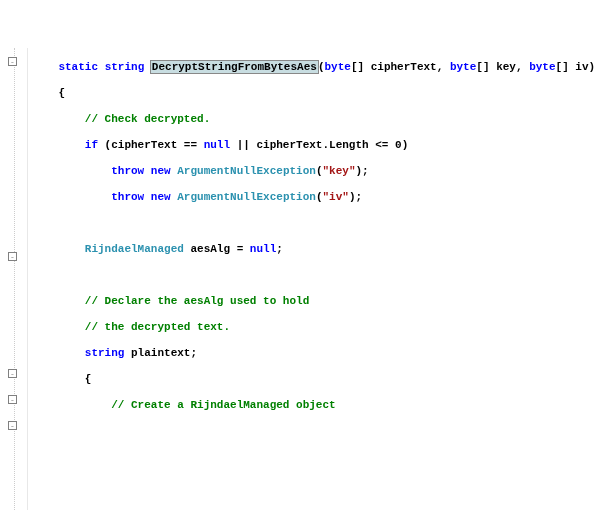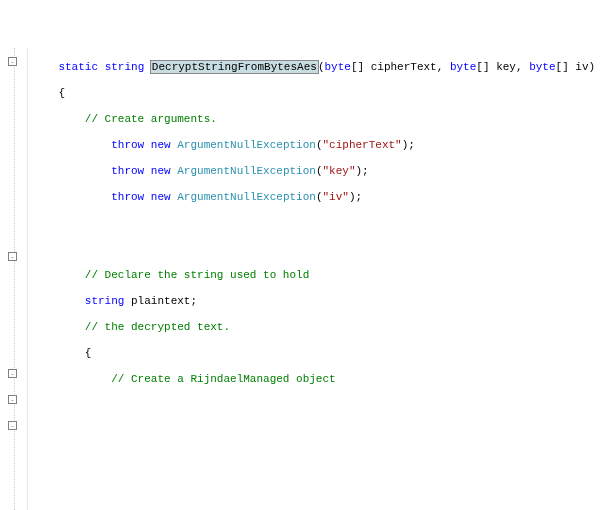--- a/index.html
+++ b/index.html
@@ -42,21 +42,21 @@
     line-height: 7px;
     text-align: center;
     color: #808080;
     cursor: pointer;
   }
   .code {
     padding-left: 4px;
     line-height: 13px;
     position: relative;
   }
-  .line { height: 13px; }
+  .line { height: 13px; font-weight: bold; }
   .kw { color: #0000ff; }
   .type { color: #2b91af; }
   .str { color: #a31515; }
   .cm { color: #008000; }
   .hl { background: #c8dde1; border: 1px solid #888; padding: 0 1px; margin: 0 -1px;}
 </style>
 </head>
 <body>
 
 
@@ -66,29 +66,30 @@
     <div class="fold-col"></div>
     <div class="fold-marker" style="top:9px">-</div>
     <div class="fold-marker" style="top:204px">-</div>
     <div class="fold-marker" style="top:321px">-</div>
     <div class="fold-marker" style="top:347px">-</div>
     <div class="fold-marker" style="top:373px">-</div>
   </div>
   <div class="code">
 <div class="line">    <span class="kw">static</span> <span class="kw">string</span> <span class="hl">DecryptStringFromBytesAes</span>(<span class="kw">byte</span><span>[] cipherText, </span><span class="kw">byte</span><span>[] key, </span><span class="kw">byte</span><span>[] iv)</span></div>
 <div class="line">    <span>{</span></div>
-<div class="line">        <span class="cm">// Create arguments.</span></div>
-<div class="line">            <span class="kw">throw</span> <span class="kw">new</span> <span class="type">ArgumentNullException</span><span>(</span><span class="str">"cipherText"</span><span>);</span></div>
+<div class="line">        <span class="cm">// Check decrypted.</span></div>
+<div class="line">        <span class="kw">if</span><span> (cipherText == </span><span class="kw">null</span><span> || cipherText.Length &lt;= 0)</span></div>
 <div class="line">            <span class="kw">throw</span> <span class="kw">new</span> <span class="type">ArgumentNullException</span><span>(</span><span class="str">"key"</span><span>);</span></div>
 <div class="line">            <span class="kw">throw</span> <span class="kw">new</span> <span class="type">ArgumentNullException</span><span>(</span><span class="str">"iv"</span><span>);</span></div>
 <div class="line"></div>
+<div class="line">        <span class="type">RijndaelManaged</span><span> aesAlg = </span><span class="kw">null</span><span>;</span></div>
 <div class="line"></div>
-<div class="line">        <span class="cm">// Declare the string used to hold</span></div>
+<div class="line">        <span class="cm">// Declare the aesAlg used to hold</span></div>
+<div class="line">        <span class="cm">// the decrypted text.</span></div>
 <div class="line">        <span class="kw">string</span><span> plaintext;</span></div>
-<div class="line">        <span class="cm">// the decrypted text.</span></div>
 <div class="line">        <span>{</span></div>
 <div class="line">            <span class="cm">// Create a RijndaelManaged object</span></div>
 
 
 
 
 
 
 
 

